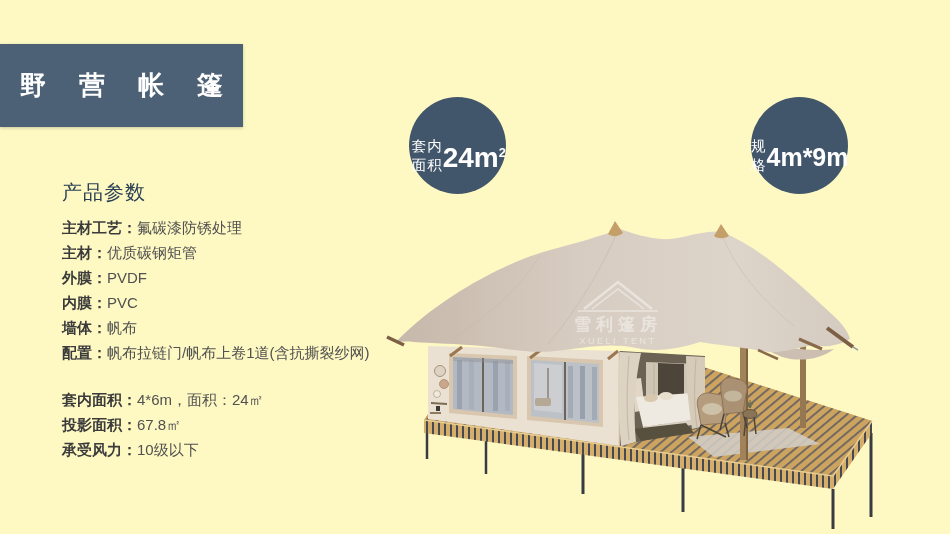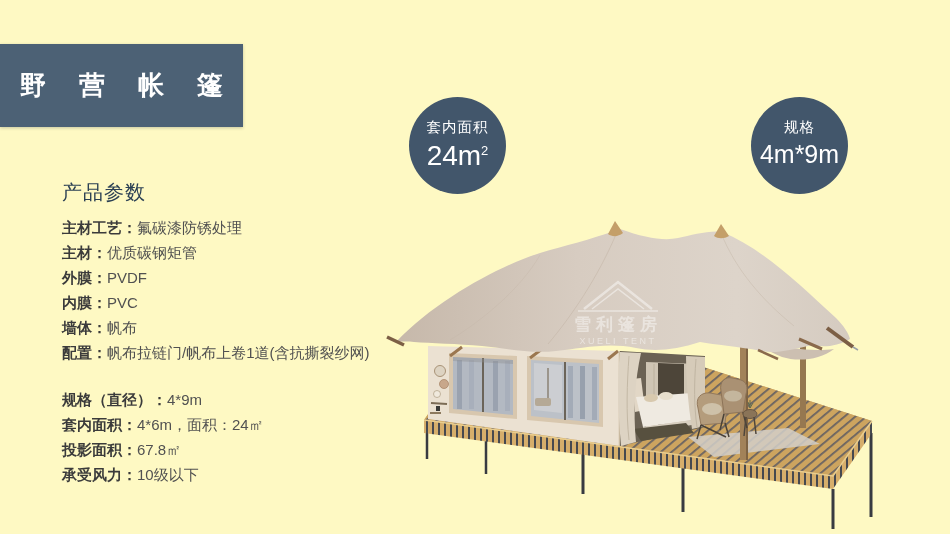--- a/index.html
+++ b/index.html
@@ -5,23 +5,23 @@
   html,body{margin:0;padding:0;background:#e4e4e2;}
   .page{position:relative;width:950px;height:534px;background:#fef9c3;overflow:hidden;
         font-family:"Liberation Sans","DejaVu Sans",sans-serif;}
   
   .header-box{position:absolute;left:0;top:44px;width:243px;height:83px;background:#4c6175;
               display:flex;align-items:center;justify-content:center;box-shadow:0 1px 3px rgba(40,50,60,.25);}
   .header-box h1{margin:0;color:#ffffff;font-size:26px;font-weight:bold;letter-spacing:33px;
                  padding-left:33px;white-space:nowrap;}
   
   .badge{position:absolute;top:97px;width:97px;height:97px;border-radius:50%;background:#42566b;
-         color:#fff;display:flex;flex-direction:column;align-items:center;box-sizing:border-box;padding-top:21px;text-align:right;}
+         color:#fff;display:flex;flex-direction:row;align-items:center;box-sizing:border-box;padding-top:21px;text-align:right;}
   .badge-label{font-size:14.5px;letter-spacing:1px;}
-  .badge-value{font-size:28px;font-weight:400;margin-top:3px;white-space:nowrap;}
+  .badge-value{font-size:28px;font-weight:700;margin-top:3px;white-space:nowrap;}
   .badge-value sup{font-size:13px;}
   .b1{left:409px}.b2{left:581px}.b3{left:751px}
   .b2 .badge-value{font-size:26px}
   .b3 .badge-value{font-size:25px}
   
   .params{position:absolute;left:62px;width:340px;color:#4f4f4f;}
   .params h2{margin:0 0 9px 0;font-size:20px;color:#2b4054;font-weight:normal;letter-spacing:1px;}
   .param-row{font-size:15px;line-height:25px;white-space:nowrap;}
   .param-label{font-weight:bold;color:#3b3b3b;}
   .param-value{color:#515151;}
@@ -52,21 +52,20 @@
     <h2>产品参数</h2>
     <div class="param-row"><span class="param-label">主材工艺：</span><span class="param-value">氟碳漆防锈处理</span></div>
     <div class="param-row"><span class="param-label">主材：</span><span class="param-value">优质碳钢矩管</span></div>
     <div class="param-row"><span class="param-label">外膜：</span><span class="param-value">PVDF</span></div>
     <div class="param-row"><span class="param-label">内膜：</span><span class="param-value">PVC</span></div>
     <div class="param-row"><span class="param-label">墙体：</span><span class="param-value">帆布</span></div>
     <div class="param-row"><span class="param-label">配置：</span><span class="param-value">帆布拉链门/帆布上卷1道(含抗撕裂纱网)</span></div>
   </section>
 
   <section class="params spec-params">
-    <div class="param-row"><span class="param-label">规格（直径）：</span><span class="param-value">4*9m</span></div>
     <div class="param-row"><span class="param-label">套内面积：</span><span class="param-value">4*6m，面积：24㎡</span></div>
     <div class="param-row"><span class="param-label">投影面积：</span><span class="param-value">67.8㎡</span></div>
     <div class="param-row"><span class="param-label">承受风力：</span><span class="param-value">10级以下</span></div>
   </section>
 
   <svg class="tent-figure" viewBox="383 210 567 324" xmlns="http://www.w3.org/2000/svg">
     <defs>
       <linearGradient id="cg" x1="0" y1="0" x2="1" y2="0">
         <stop offset="0" stop-color="#c6b8aa"></stop>
         <stop offset="0.4" stop-color="#d7ccc1"></stop>

